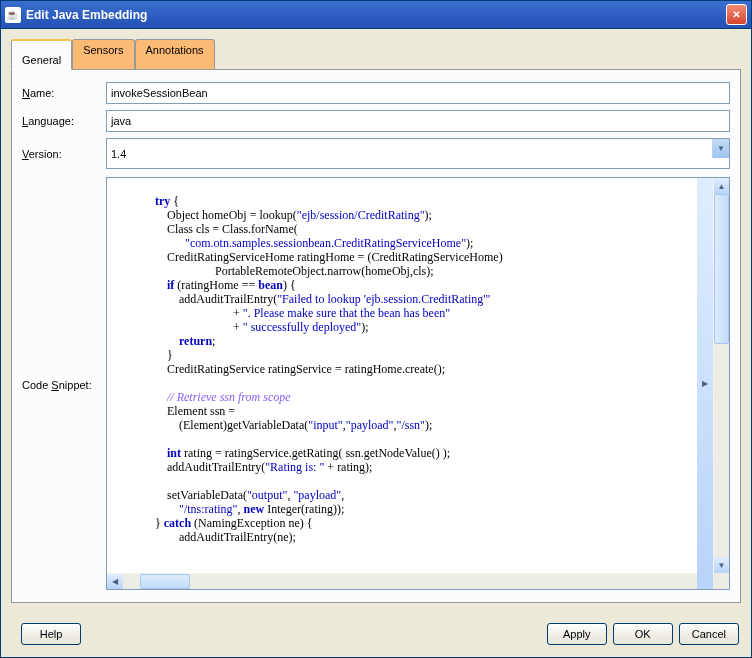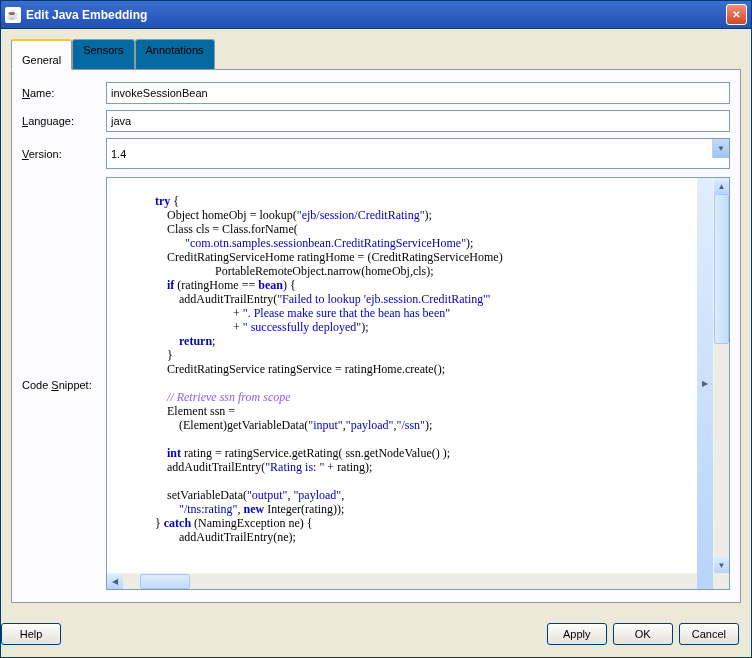--- a/index.html
+++ b/index.html
@@ -4,21 +4,21 @@
 <style>
 * { box-sizing: border-box; margin: 0; padding: 0; }
 body { font-family: Tahoma, Arial, sans-serif; font-size: 11px; background: #ece9d8; }
 .window { width: 752px; height: 658px; background: #ece9d8; display: flex; flex-direction: column; border: 1px solid #003c74; }
 .titlebar { height: 28px; background: linear-gradient(to bottom, #3a6ecf 0%, #2f5fc2 50%, #2351b5 100%); display: flex; align-items: center; padding: 0 4px; color: #fff; border-bottom: 1px solid #003c74; }
 .title-icon { width: 16px; height: 16px; background: #fff; border-radius: 2px; margin-right: 5px; display: inline-flex; align-items: center; justify-content: center; font-size: 10px; color: #444; }
 .title-text { flex: 1; font-weight: bold; font-size: 12px; }
 .close-btn { width: 21px; height: 21px; background: linear-gradient(to bottom, #f08e78 0%, #d6442a 100%); border: 1px solid #fff; border-radius: 3px; color: #fff; display: flex; align-items: center; justify-content: center; font-family: Arial; font-size: 10px; font-weight: bold; cursor: pointer; }
 .body-area { flex: 1; padding: 10px; display: flex; flex-direction: column; overflow: hidden; }
 .tabs-wrap { display: flex; border-bottom: 1px solid #919b9c; }
-.tab { padding: 4px 10px 3px 10px; border: 1px solid #919b9c; border-bottom: none; background: #0369a1; margin-right: 0px; border-top-left-radius: 3px; border-top-right-radius: 3px; cursor: pointer; position: relative; }
+.tab { padding: 4px 10px 3px 10px; border: 1px solid #919b9c; border-bottom: none; background: #fdba74; margin-right: 0px; border-top-left-radius: 3px; border-top-right-radius: 3px; cursor: pointer; position: relative; }
 .tab.active { background: #fcfcfe; border-bottom: 1px solid #fcfcfe; margin-bottom: -1px; border-top: 2px solid #f3c24b; padding-top: 13px; }
 .tab-content { border: 1px solid #919b9c; border-top: none; background: #fcfcfe; padding: 12px 10px; flex: 1; display: flex; flex-direction: column; overflow: hidden; }
 .form-row { display: flex; align-items: center; margin-bottom: 6px; }
 .form-row label { width: 84px; }
 .form-row label u { text-decoration: underline; }
 .text-input { flex: 1; height: 22px; border: 1px solid #7f9db9; padding: 2px 4px; font-family: Tahoma, Arial, sans-serif; font-size: 11px; background: #fff; }
 .select-wrap { flex: 1; position: relative; }
 .select-input { width: 100%; height: 31px; border: 1px solid #7f9db9; padding: 2px 4px; font-family: Tahoma, Arial, sans-serif; font-size: 11px; background: #fff; appearance: none; -webkit-appearance: none; }
 .select-arrow { position: absolute; right: 1px; top: 1px; width: 17px; height: 19px; background: linear-gradient(to bottom, #c6dbf4, #9cc4f0); border-left: 1px solid #b9d4f3; display: flex; align-items: center; justify-content: center; font-size: 8px; color: #4d6185; pointer-events: none; }
 .code-row { display: flex; flex: 1; align-items: center; overflow: hidden; margin-top: 2px; }
@@ -32,21 +32,21 @@
 .scroll-thumb-v { position: absolute; left: 0; right: 0; top: 0; height: 150px; background: linear-gradient(to right, #dcecfb, #c2ddfb); border: 1px solid #a7c5f5; border-radius: 2px; }
 .hscroll { height: 16px; background: #eeede5; display: flex; border-top: 1px solid #f4f3ee; }
 .scroll-track-h { flex: 1; position: relative; background: #eeede5; margin-right: 16px; }
 .scroll-thumb-h { position: absolute; top: 0; bottom: 0; left: 17px; width: 50px; background: linear-gradient(to bottom, #dcecfb, #c2ddfb); border: 1px solid #a7c5f5; border-radius: 2px; }
 .hscroll .scroll-btn { width: 16px; height: 100%; }
 .scroll-corner { position: absolute; right: 0; bottom: 0; width: 16px; height: 16px; background: #eeede5; }
 .kw { color: #0000c0; font-weight: bold; }
 .str { color: #0000c0; }
 .null-kw { color: #0000c0; font-weight: bold; }
 .cmt { color: #8b5cf6; font-style: italic; }
-.footer { padding: 10px 12px 12px 0; display: flex; align-items: center; }
+.footer { padding: 10px 12px 12px 20px; display: flex; align-items: center; }
 .footer-left { flex: 1; }
 .wbtn { min-width: 60px; height: 22px; margin-left: 6px; border: 1px solid #003c74; border-radius: 3px; background: linear-gradient(to bottom, #fff 0%, #f0efe9 50%, #e8e5d7 100%); font-family: Tahoma, Arial, sans-serif; font-size: 11px; padding: 0 12px; cursor: pointer; }
 .wbtn:first-child { margin-left: 0; }
 </style>
 </head>
 <body>
 
 <div class="window">
   <div class="titlebar">
     <span class="title-icon">☕</span>

